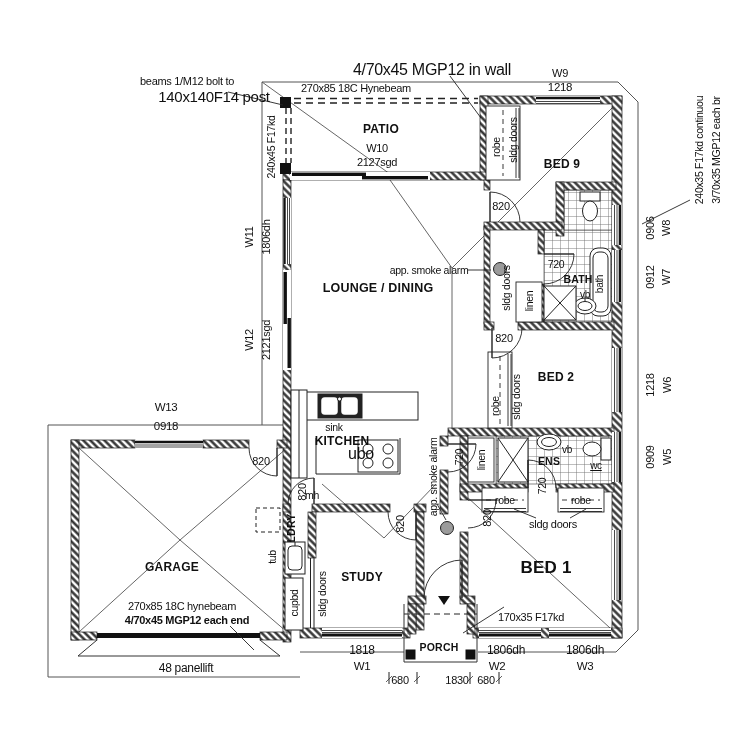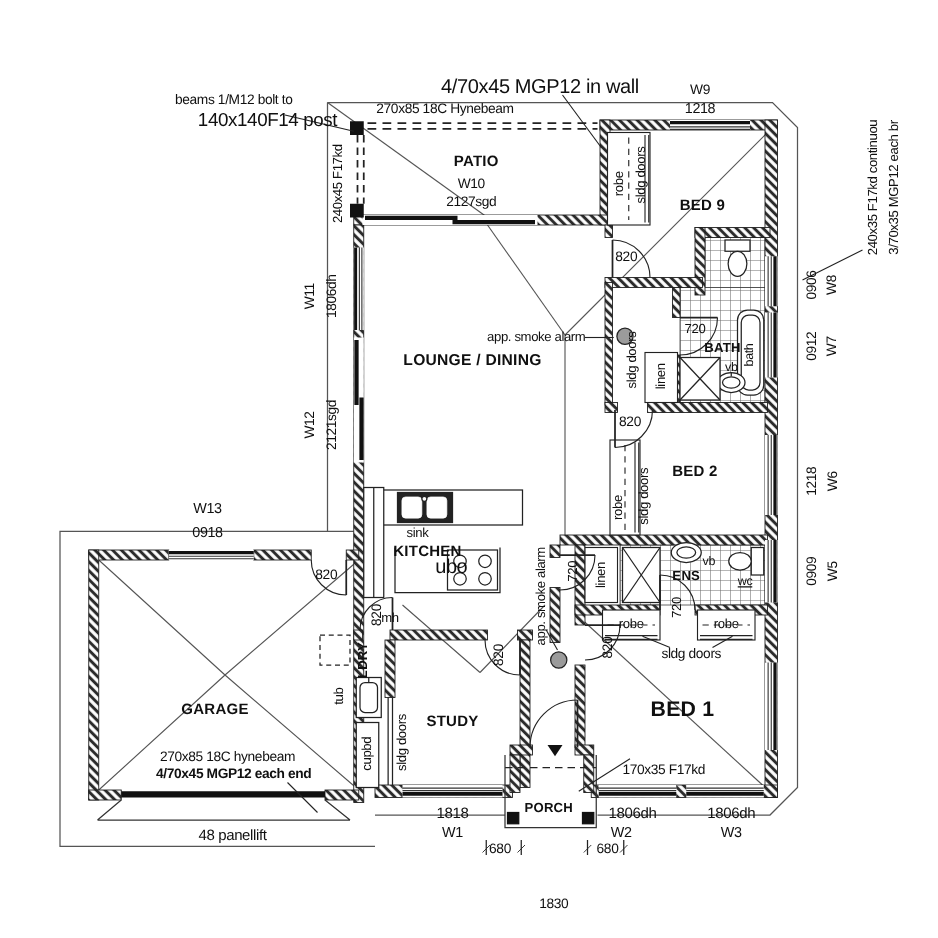--- a/index.html
+++ b/index.html
@@ -429,16 +429,16 @@
       <div class="lbl" style="left: 187px; top: 620px; font-size: 11px; font-weight: bold;">4/70x45 MGP12 each end</div>
       <div class="lbl" style="left: 186px; top: 668px; font-size: 12px;">48 panellift</div>
       <div class="lbl" style="left: 362px; top: 650px; font-size: 12px;">1818</div>
       <div class="lbl" style="left: 362px; top: 667px; font-size: 11.5px;">W1</div>
       <div class="lbl b" style="left: 439px; top: 647px; font-size: 10.5px;">PORCH</div>
       <div class="lbl" style="left: 506px; top: 650px; font-size: 12px;">1806dh</div>
       <div class="lbl" style="left: 497px; top: 667px; font-size: 11.5px;">W2</div>
       <div class="lbl" style="left: 585px; top: 650px; font-size: 12px;">1806dh</div>
       <div class="lbl" style="left: 585px; top: 667px; font-size: 11.5px;">W3</div>
       <div class="lbl" style="left: 400px; top: 680px; font-size: 11px;">680</div>
-      <div class="lbl" style="left: 443px; top: 680px; font-size: 11px; margin-top: 44px;">1830</div>
+      <div class="lbl" style="left: 457px; top: 680px; font-size: 11px;">1830</div>
       <div class="lbl" style="left: 486px; top: 680px; font-size: 11px;">680</div>
     </div>
 </div>
 
 </body></html>

